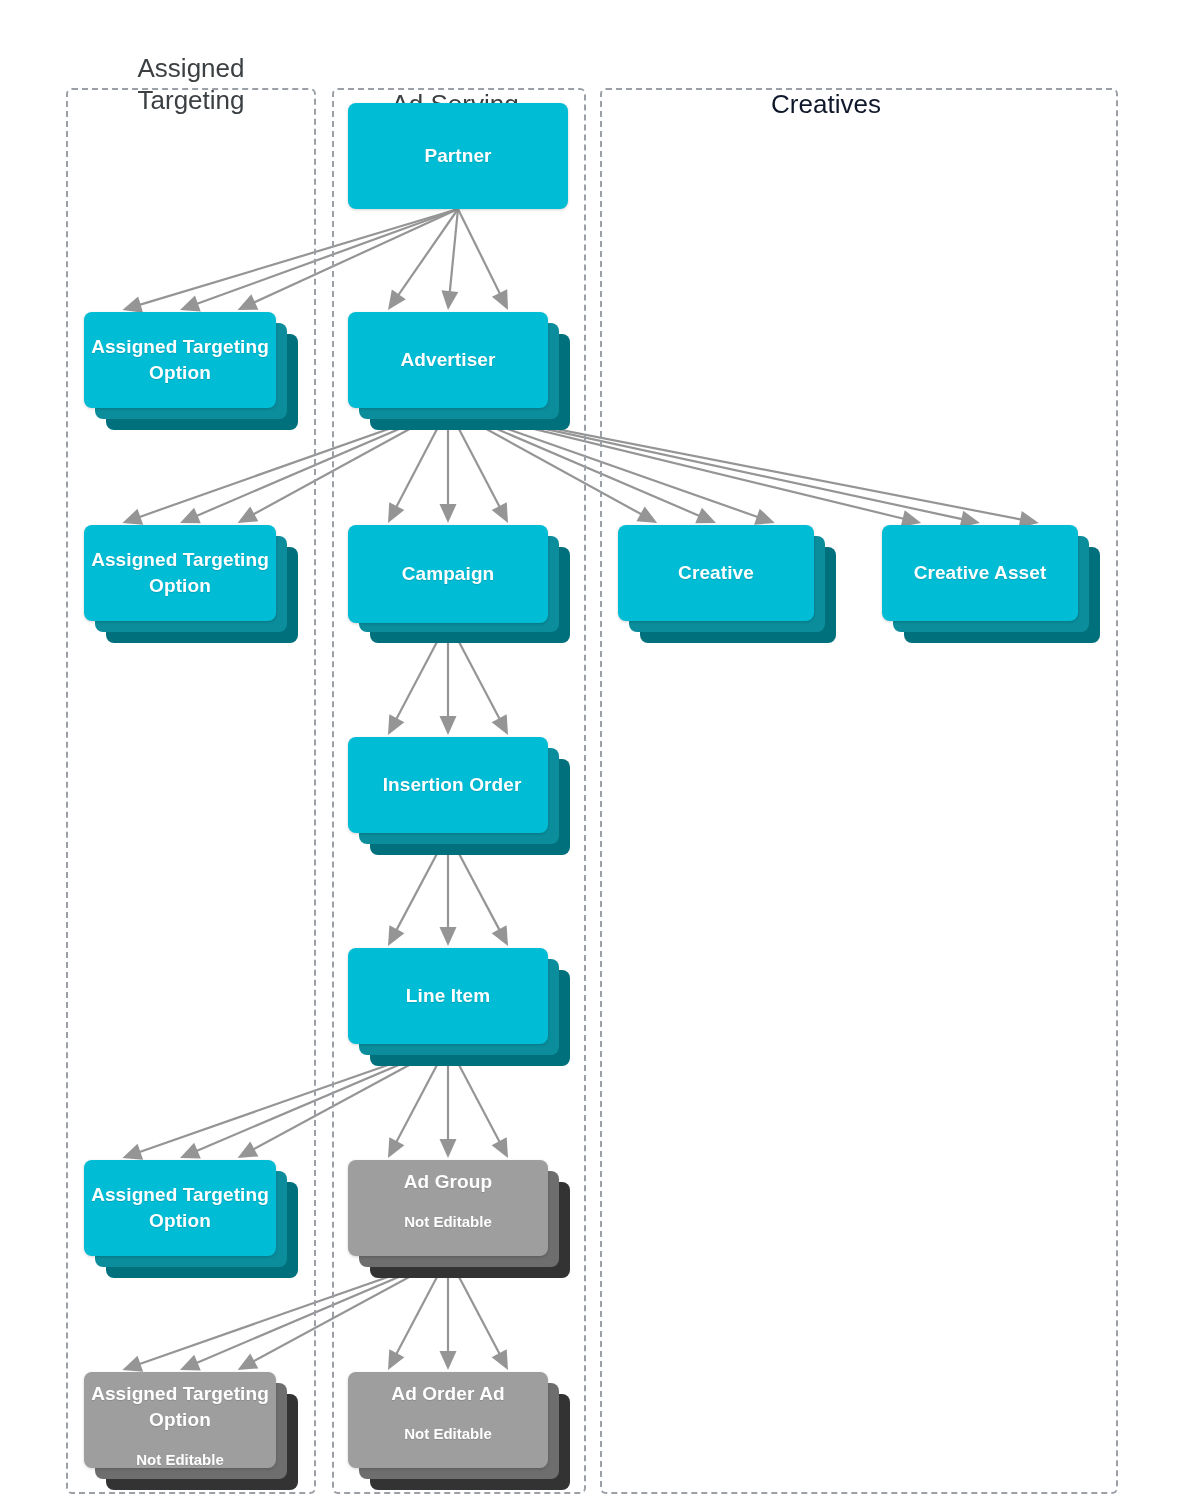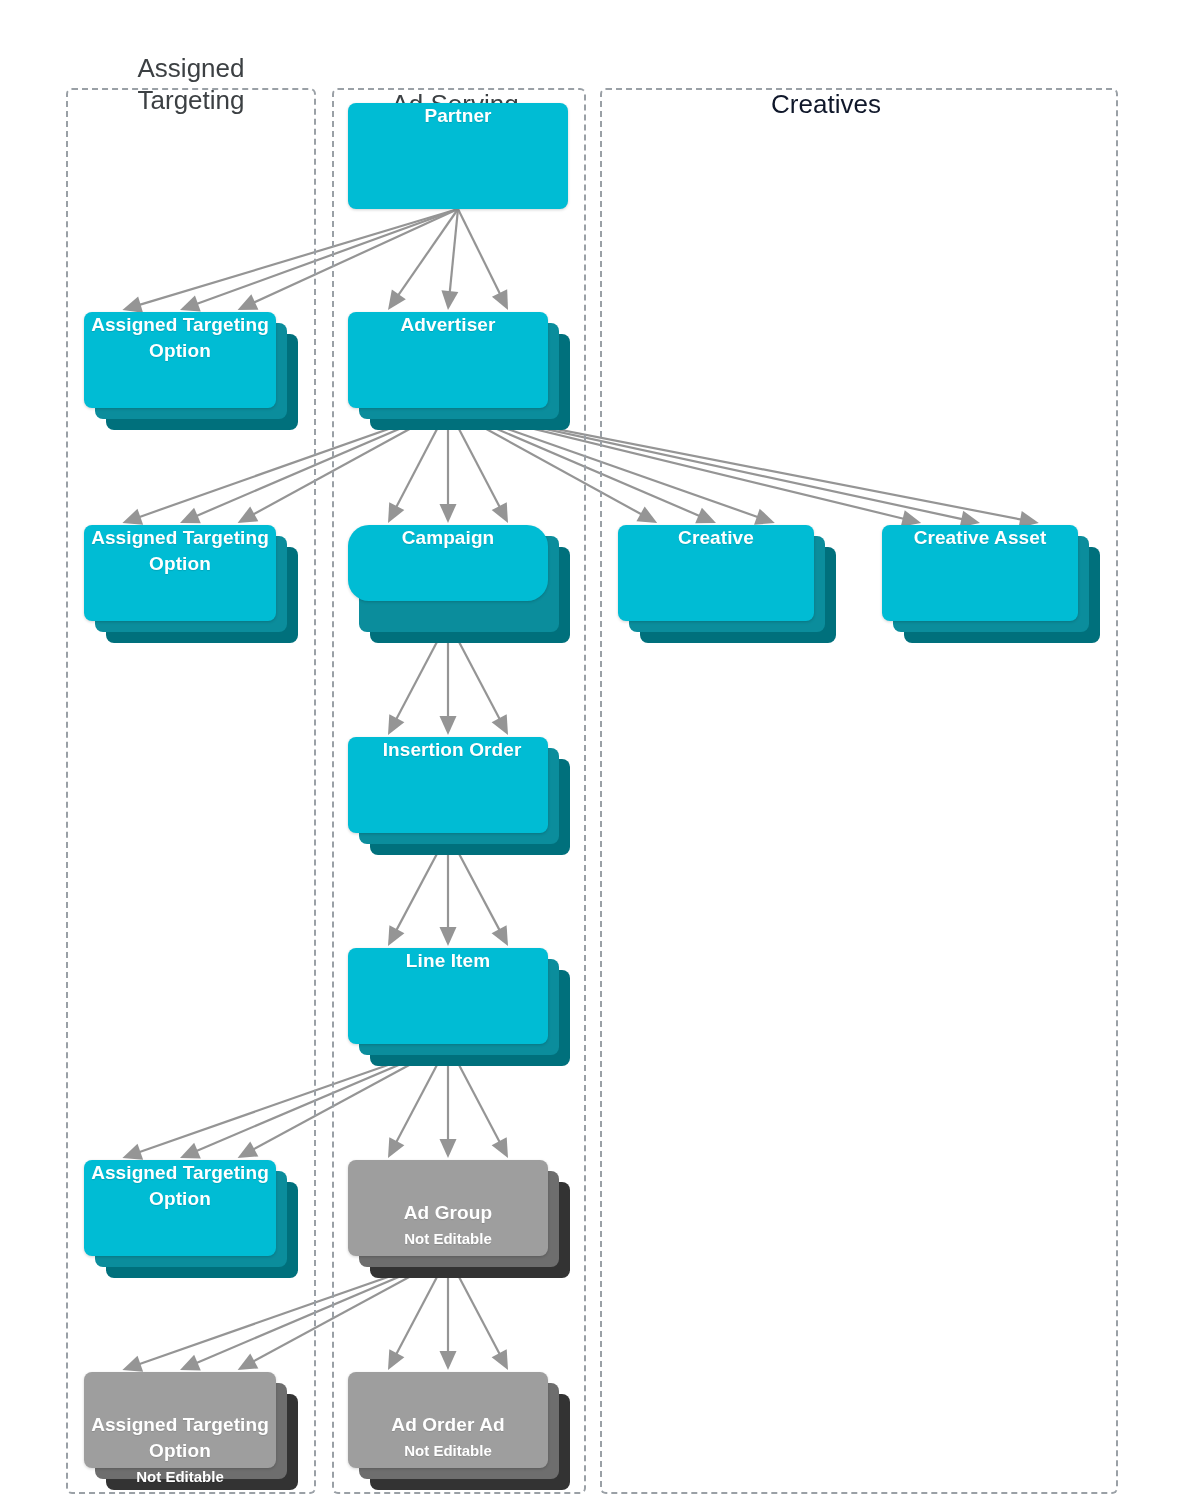--- a/index.html
+++ b/index.html
@@ -52,20 +52,21 @@
     position: absolute;
     border-radius: 8px;
   }
   .card.back2 {  }
   .card.back1 { }
   .card.front {
     left: 0; top: 0;
     display: flex;
     flex-direction: column;
     align-items: center;
+    justify-content: center;
     box-shadow: 0 1px 3px rgba(0,0,0,0.18);
   }
   .node.teal .front { background: #00bcd4; }
   .node.teal .back1 { background: #0b8d9c; }
   .node.teal .back2 { background: #00707c; }
   .node.gray .front { background: #9e9e9e; }
   .node.gray .back1 { background: #6e6e6e; }
   .node.gray .back2 { background: #333333; }
 
   .title {
@@ -76,24 +77,24 @@
     text-align: center;
     letter-spacing: 0.1px;
     text-shadow: 0 1px 1px rgba(0,0,0,0.12);
   }
   .subtitle {
     color: #ffffff;
     font-weight: bold;
     font-size: 15px;
     line-height: 18px;
     text-align: center;
-    margin-top: 4px;
+    margin-top: 18px;
     text-shadow: 0 1px 1px rgba(0,0,0,0.12);
   }
-  .node.has-sub .front { justify-content: flex-start; padding-top: 40px; }
+  .node.has-sub .front { justify-content: flex-start; padding-top: 9px; }
 </style>
 </head>
 <body>
 
 <div id="stage">
 
   <svg id="edges" viewBox="0 0 1184 1508" xmlns="http://www.w3.org/2000/svg">
       <g>
         <line x1="458" y1="209" x2="137.72119387577635" y2="305.3890328323796" stroke="#959595" stroke-width="2.2"></line>
         <polygon points="122.4,310 138.14434141968607,296.38509224194456 143.04349403528275,312.663860734957" fill="#959595"></polygon>
@@ -274,21 +275,21 @@
       <div class="node teal" style="left: 84px; top: 525px; width: 192px; height: 96px;">
         <div class="card back2" style="left: 22px; top: 22px; width: 192px; height: 96px;"></div>
         <div class="card back1" style="left: 11px; top: 11px; width: 192px; height: 96px;"></div>
         <div class="card front" style="width: 192px; height: 96px;">
           <div class="title">Assigned Targeting Option</div>
         </div>
       </div>
       <div class="node teal" style="left: 348px; top: 525px; width: 200px; height: 96px;">
         <div class="card back2" style="left: 22px; top: 22px; width: 200px; height: 96px;"></div>
         <div class="card back1" style="left: 11px; top: 11px; width: 200px; height: 96px;"></div>
-        <div class="card front" style="width: 200px; height: 76px; border-radius: 21px;">
+        <div class="card front" style="width: 200px; height: 98px;">
           <div class="title">Campaign</div>
         </div>
       </div>
       <div class="node teal" style="left: 618px; top: 525px; width: 196px; height: 109px;">
         <div class="card back2" style="left: 22px; top: 22px; width: 196px; height: 96px;"></div>
         <div class="card back1" style="left: 11px; top: 11px; width: 196px; height: 96px;"></div>
         <div class="card front" style="width: 196px; height: 96px;">
           <div class="title">Creative</div>
         </div>
       </div>

